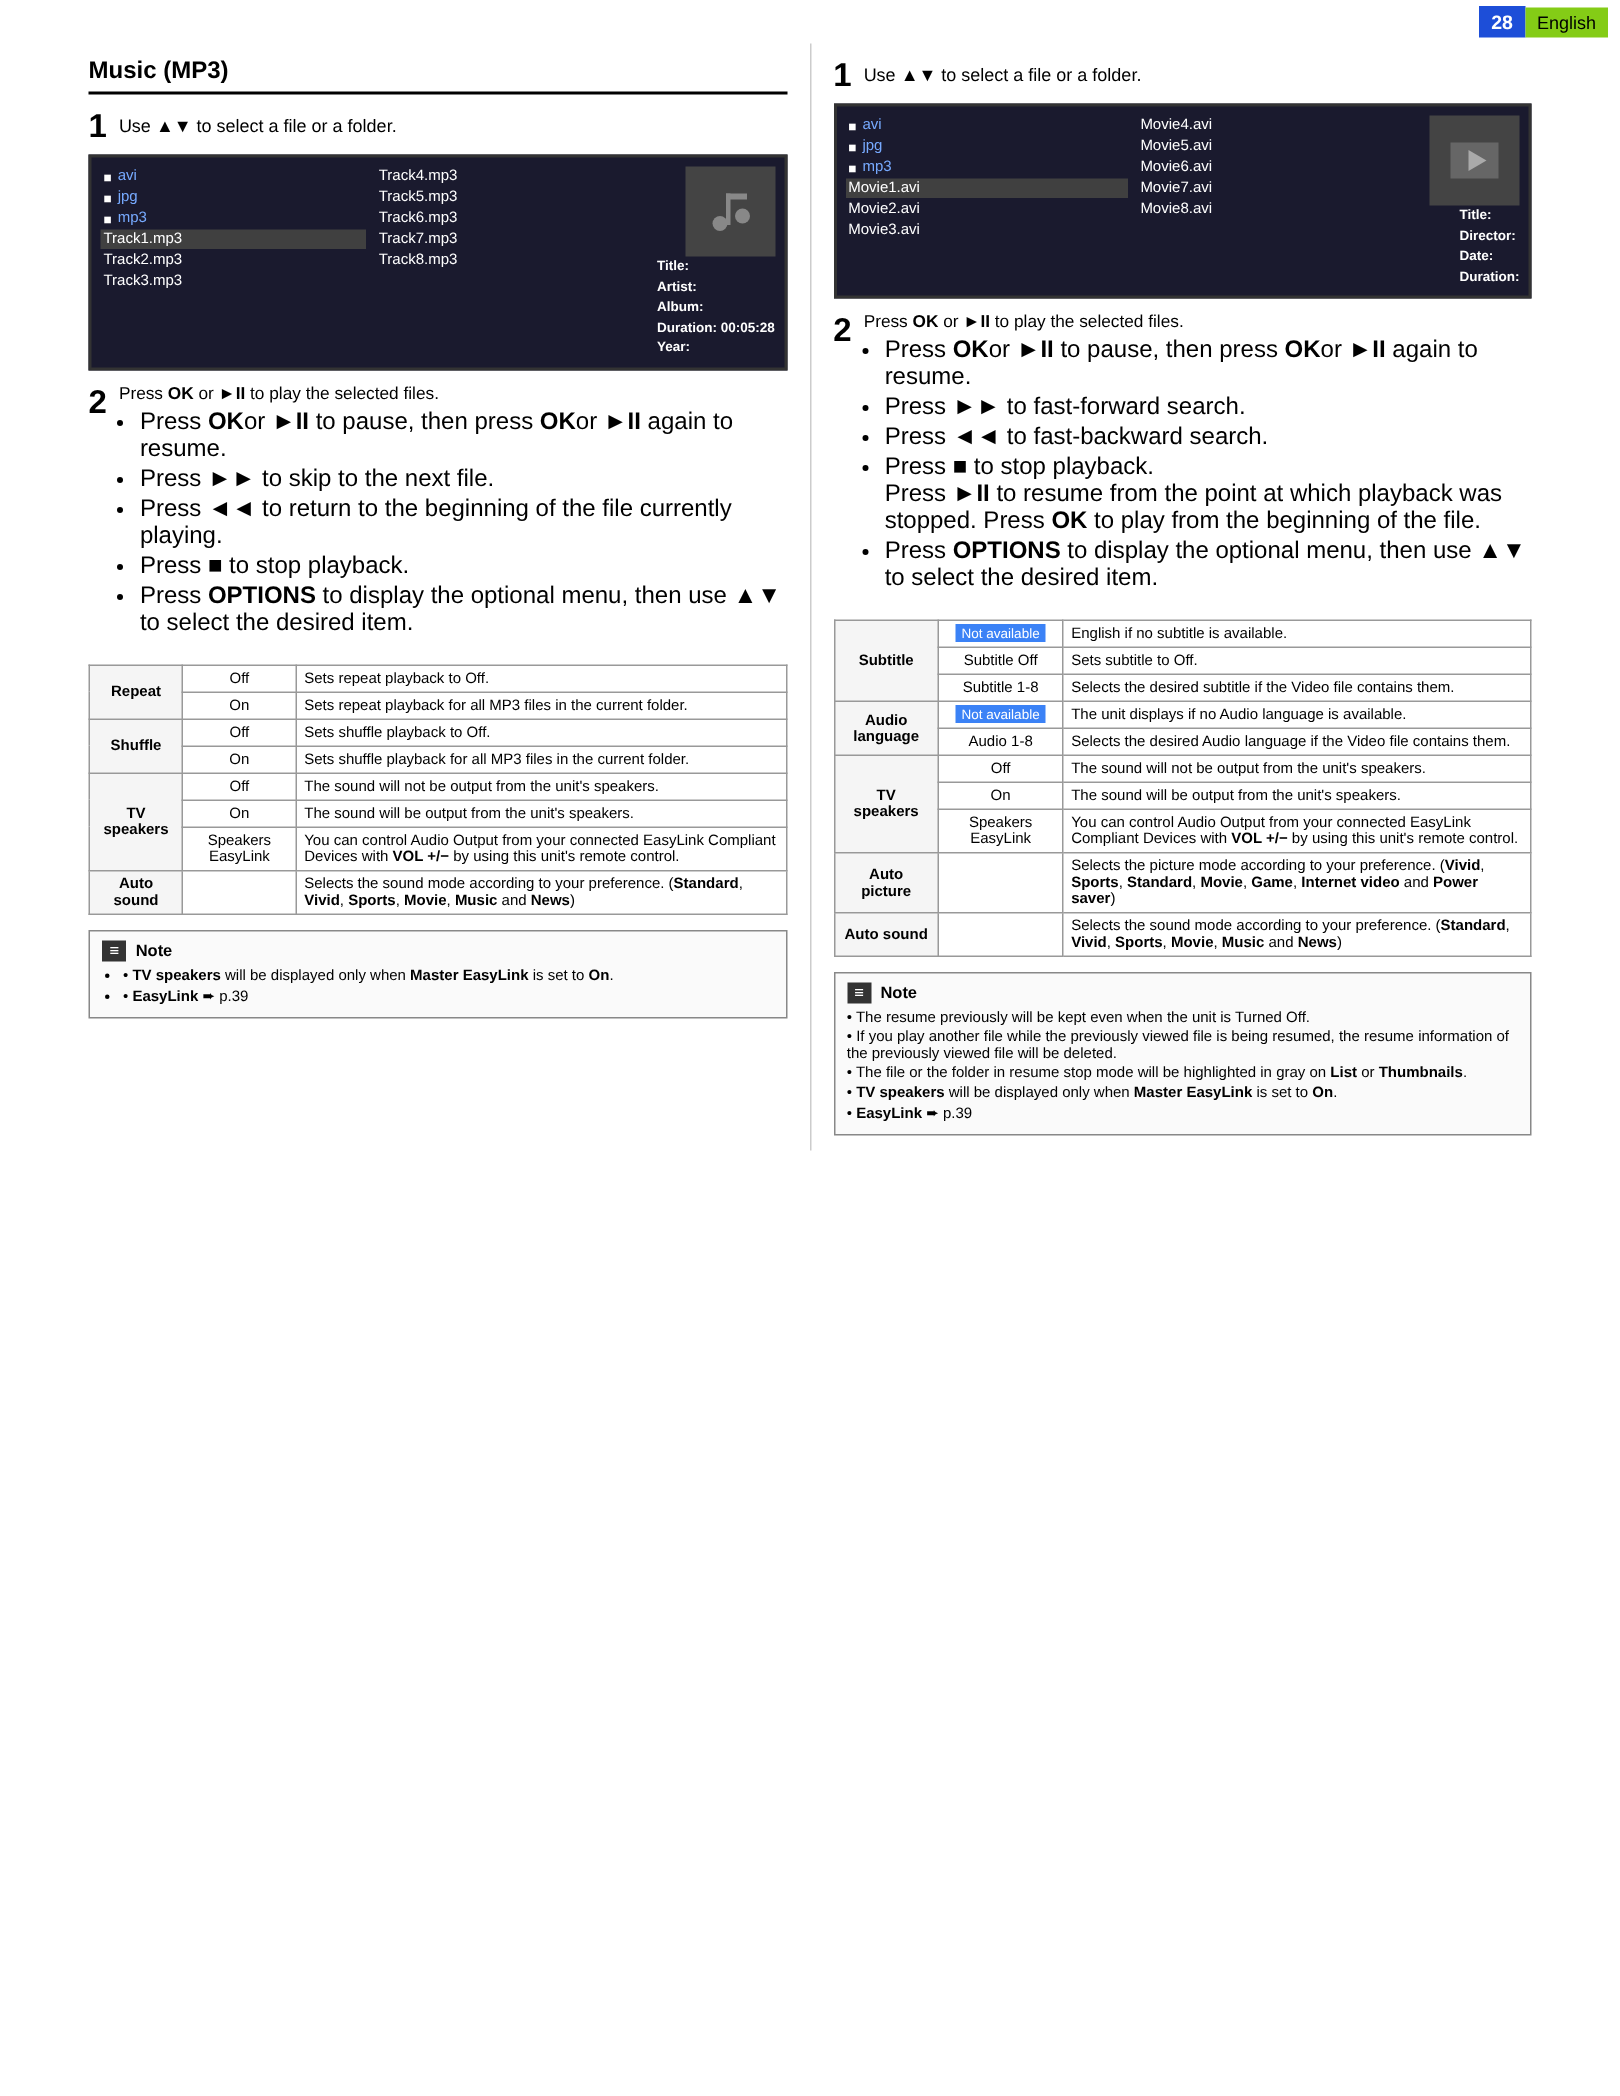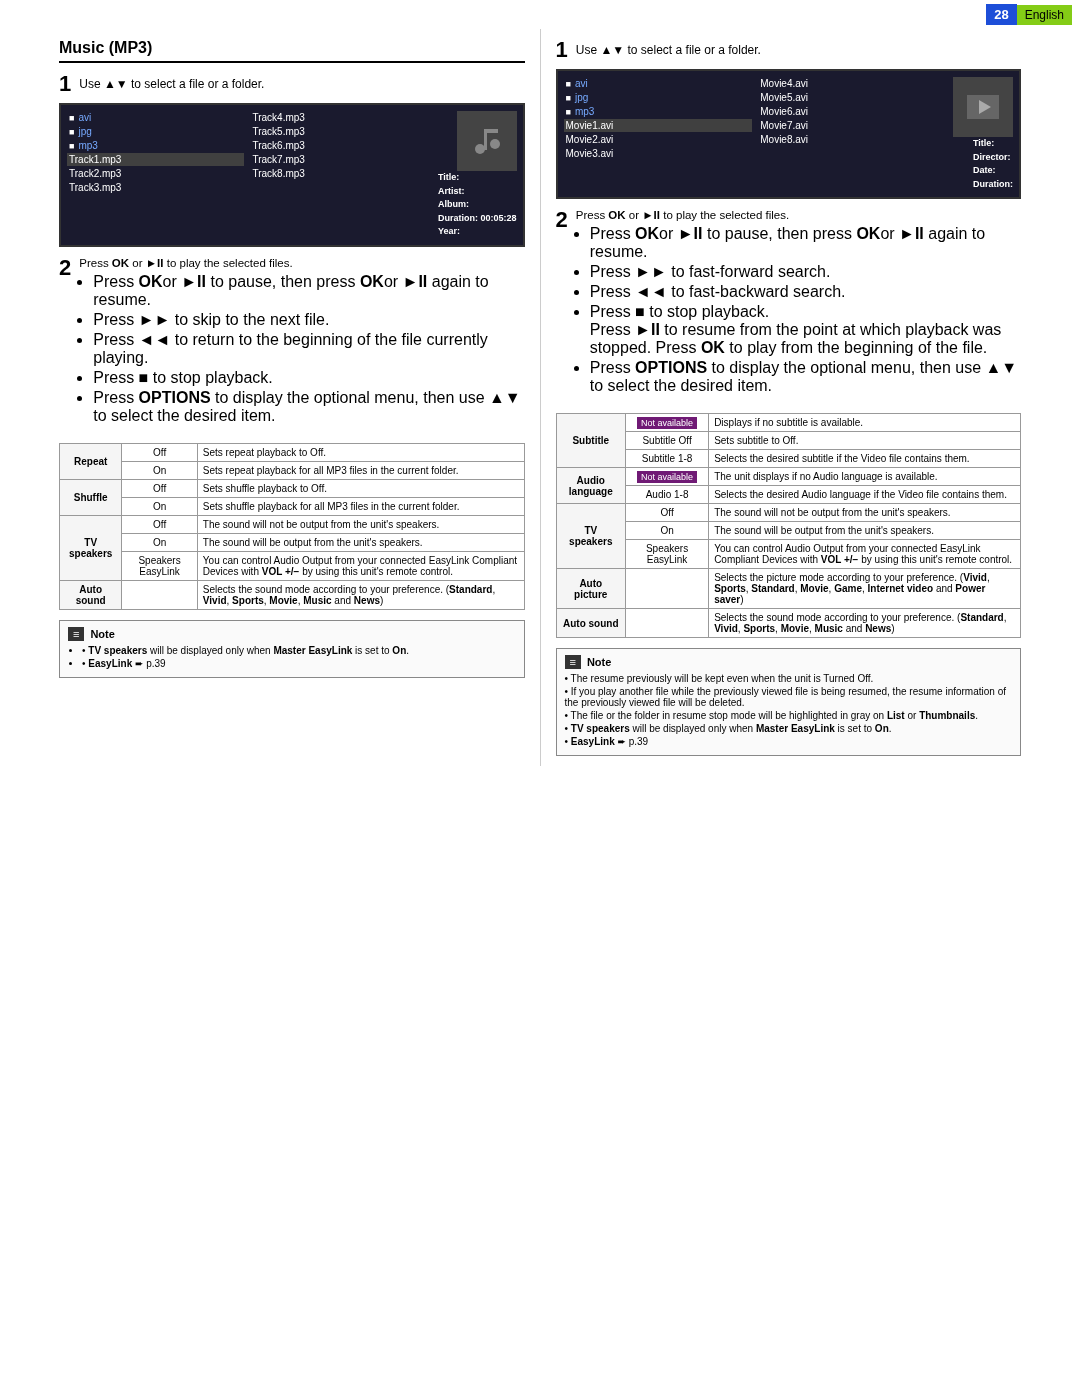--- a/index.html
+++ b/index.html
@@ -170,21 +170,21 @@
       background: #f5f5f5;
     }
     .options-table .sub-label {
       text-align: center;
       vertical-align: middle;
     }
     .options-table .desc {
       font-size: 10px;
     }
     .not-available-badge {
-      background: #701a75;
+      background: #3b82f6;
       color: #fff;
       padding: 1px 4px;
       font-size: 9px;
       white-space: nowrap;
     }
 
     
     .note-box {
       border: 1px solid #888;
       padding: 6px 8px;
@@ -433,21 +433,21 @@
           <li>Press <strong>OPTIONS</strong> to display the optional menu, then use <strong>▲▼</strong> to select the desired item.</li>
         </ul>
       </div>
     </div>
 
     <table class="options-table">
       <tbody>
         <tr>
           <td class="row-label" rowspan="3">Subtitle</td>
           <td class="sub-label"><span class="not-available-badge">Not available</span></td>
-          <td class="desc">Displays if no subtitle is available.</td>
+          <td class="desc">English if no subtitle is available.</td>
         </tr>
         <tr>
           <td class="sub-label">Subtitle Off</td>
           <td class="desc">Sets subtitle to Off.</td>
         </tr>
         <tr>
           <td class="sub-label">Subtitle 1-8</td>
           <td class="desc">Selects the desired subtitle if the Video file contains them.</td>
         </tr>
         <tr>

